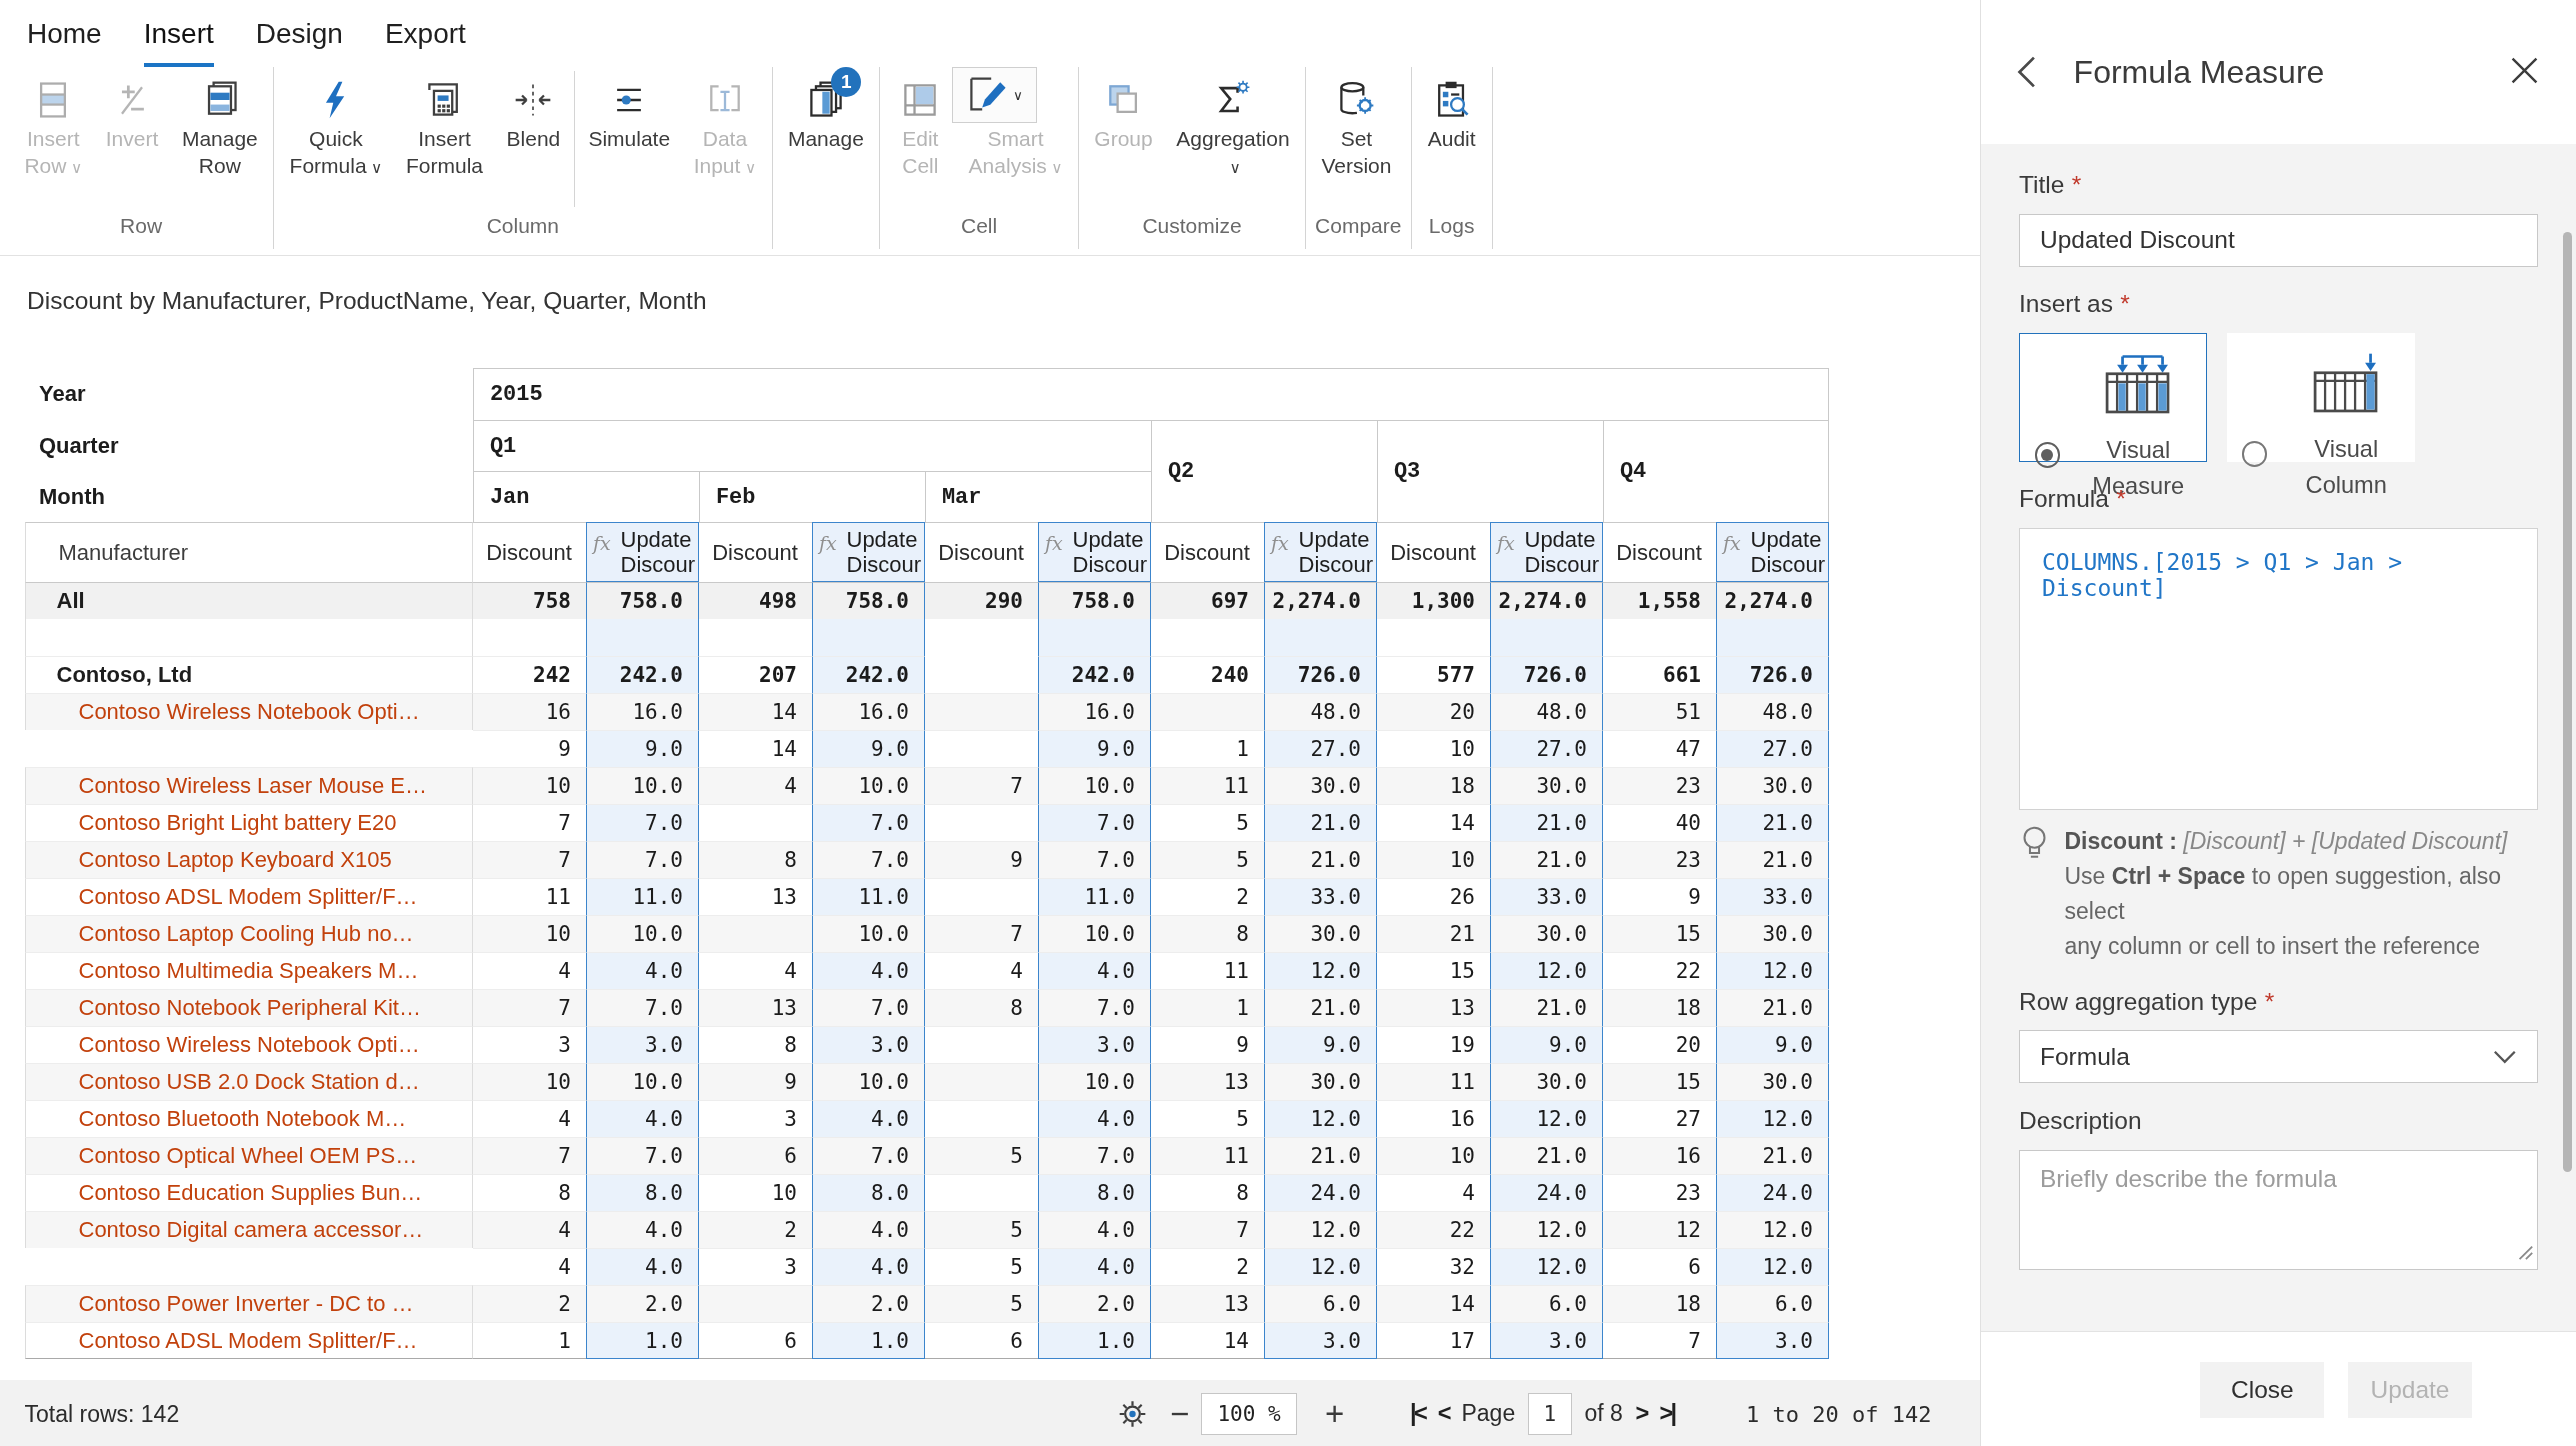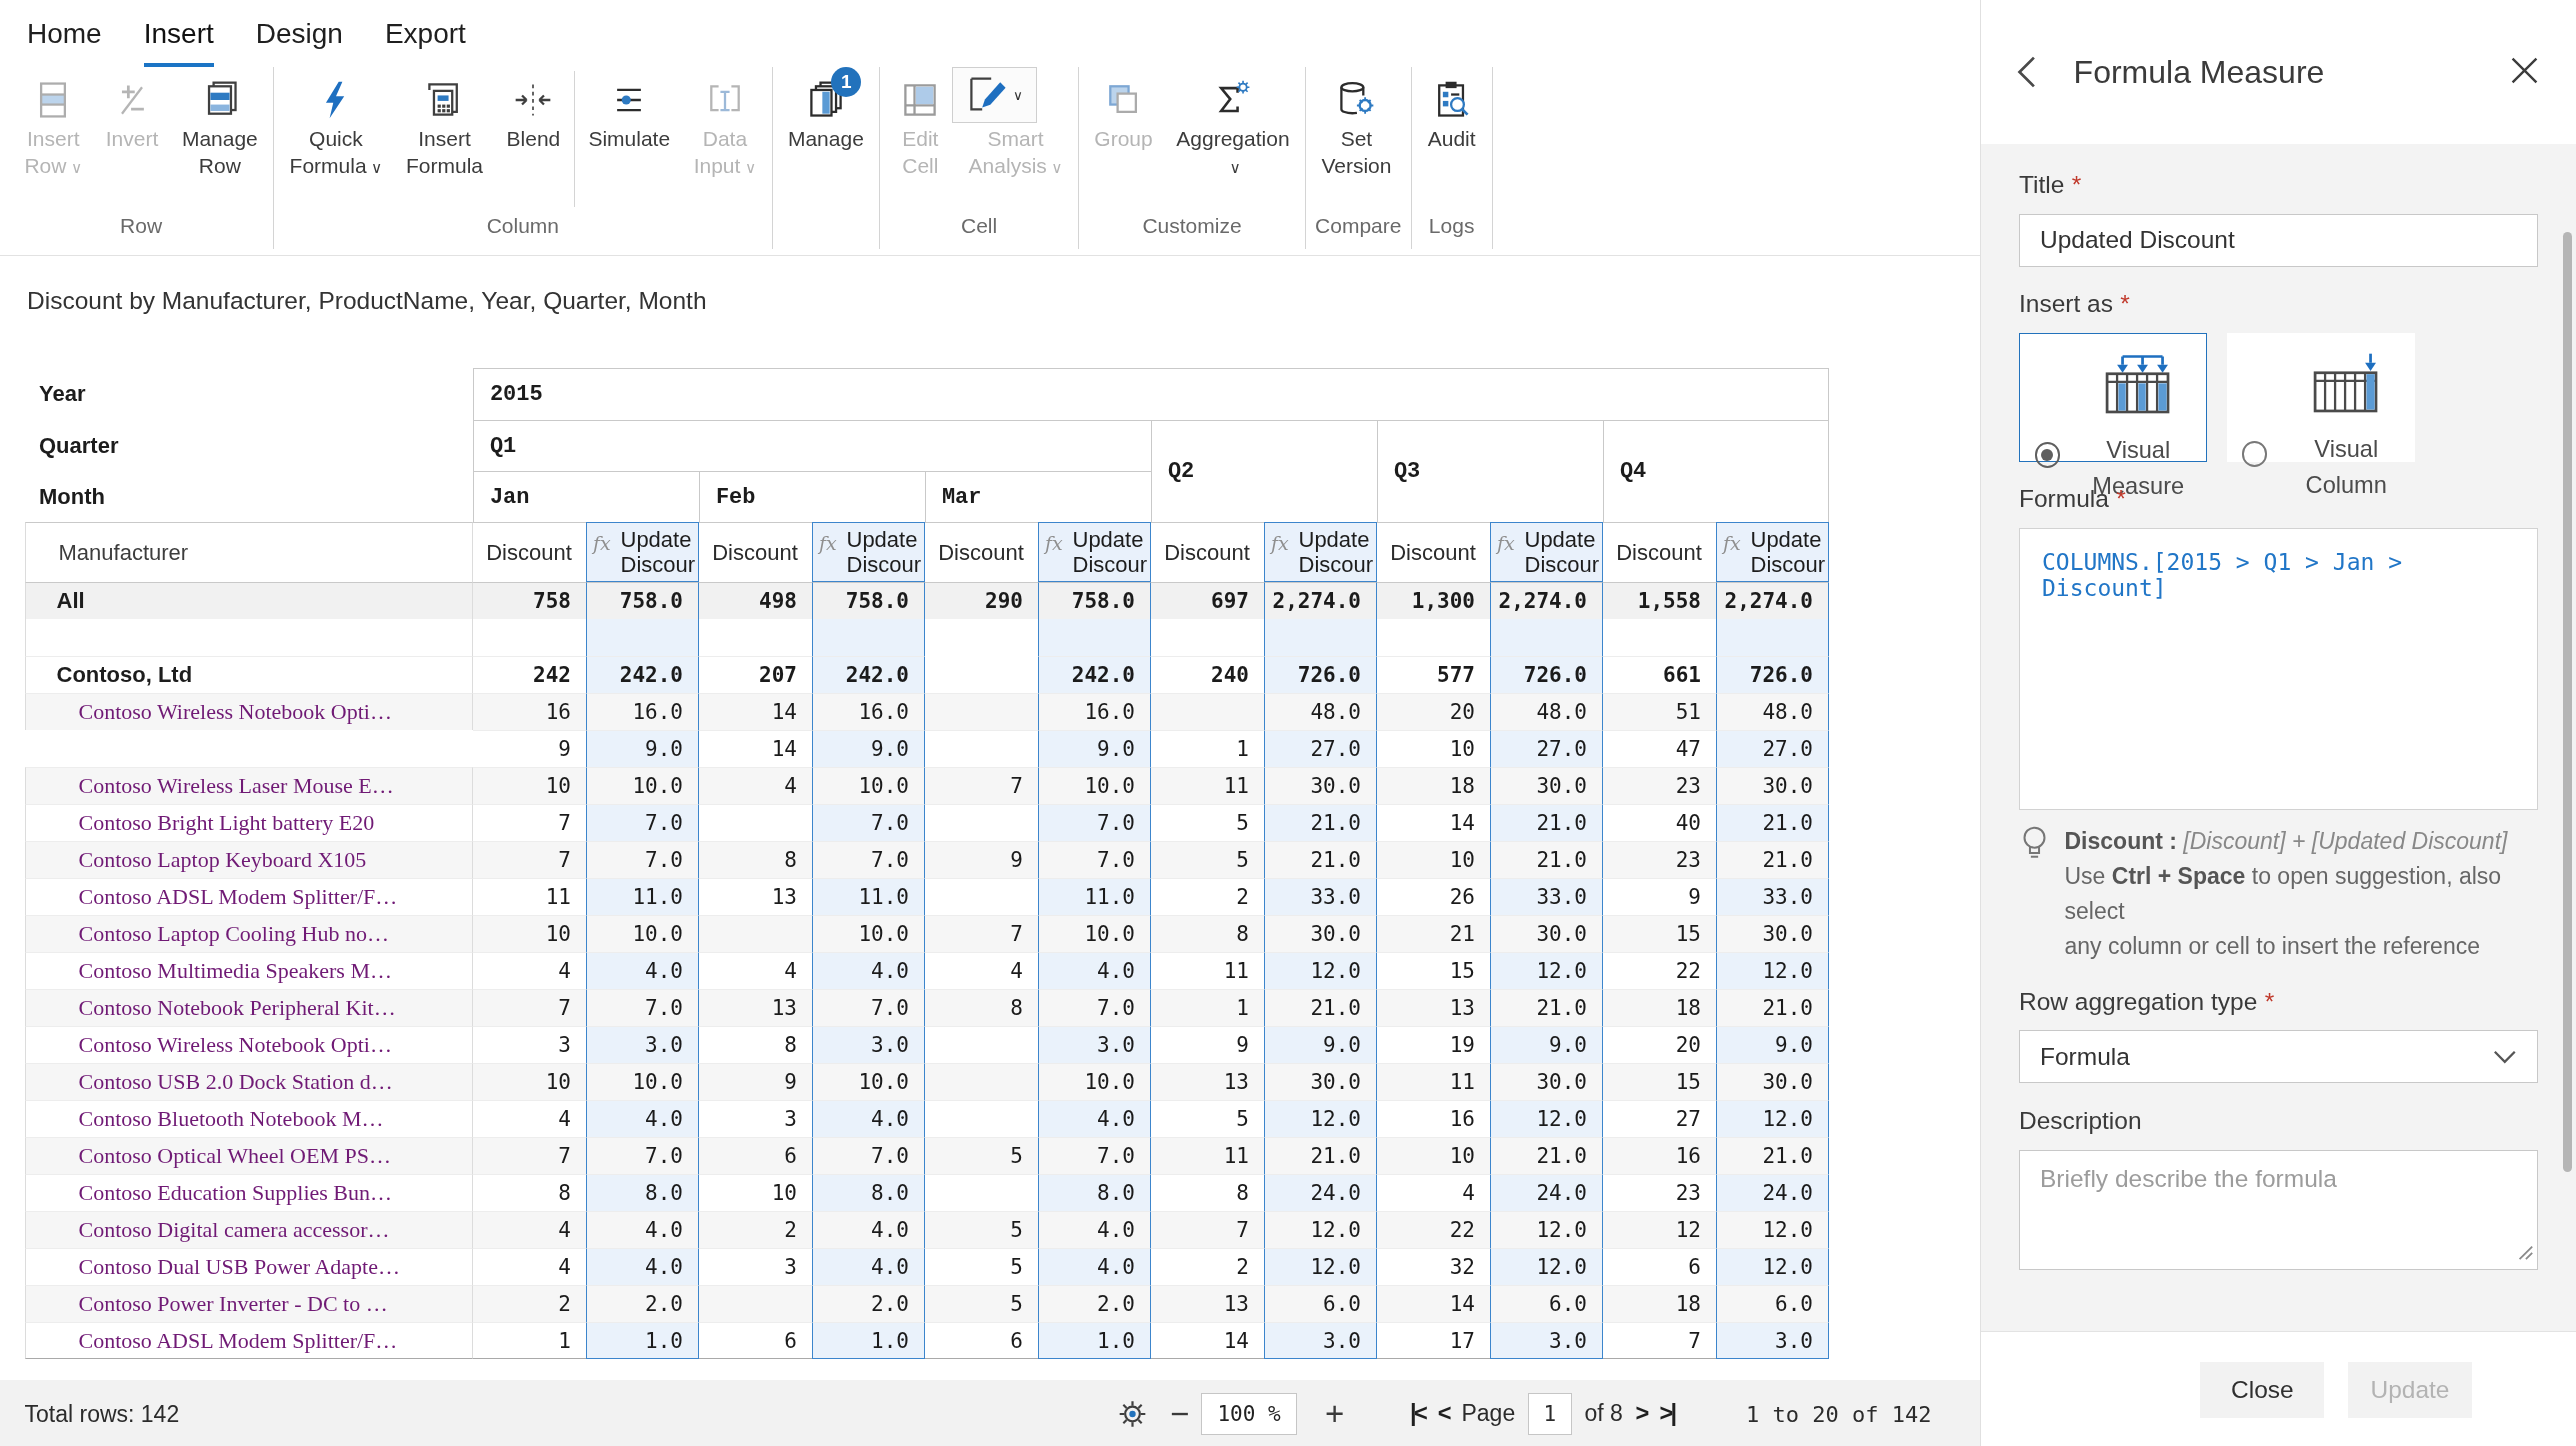--- a/index.html
+++ b/index.html
@@ -49,21 +49,21 @@
   .mh.disc { justify-content:center; color:#2b2b2b; }
   .mh.upd { background:#e9f1fb; border:1.8px solid #3c85cc; position:relative;
             flex-direction:column; align-items:flex-start; justify-content:center;
             padding-left:34px; line-height:25.4px; color:#1d1d1d; }
   .fx { position:absolute; left:6.4px; top:8.2px; font-family:"DejaVu Serif", serif; font-style:italic;
         color:#8f8f8f; font-size:19px; }
   .manuf { border-top:0.9px solid #c9c9c9; border-left:0.9px solid #dcdcdc; border-right:0.9px solid #dcdcdc;
            padding-left:33px; color:#3d3d3d; }
   .lab { padding-left:31px; color:#1d1d1d; border-left:0.9px solid #dcdcdc; border-right:0.9px solid #dcdcdc;
          border-top:0.9px solid #ededed; }
-  .lab.prod { padding-left:53px; color:#701a75;font-family:Liberation Serif, serif; }
+  .lab.prod { padding-left:53px; color:#c2410c; }
   .d { font-family:"DejaVu Sans Mono", monospace; font-size:21px; justify-content:flex-end;
        padding-right:14.5px; color:#1b1b1b; border-top:0.9px solid #ededed; }
   .u { background:#eaf2fb; border-left:1.8px solid #3c85cc; border-right:1.8px solid #3c85cc; }
   .boldrow { font-weight:bold; }
   .bg-total { background:#f1f1f1; }
   .bg-alt { background:#f6f6f6; }
   .first-data { border-top:0.9px solid #c9c9c9; }
   .nosep { border-top:none; }
   .last-row { border-bottom:1.8px solid #a9a9a9; }
   .last-row.u { border-bottom:1.8px solid #3c85cc; }
@@ -617,21 +617,20 @@
           <div class="c d bg-alt" style="grid-area: 22 / 4;">2</div>
           <div class="c d u bg-alt" style="grid-area: 22 / 5;">4.0</div>
           <div class="c d bg-alt" style="grid-area: 22 / 6;">5</div>
           <div class="c d u bg-alt" style="grid-area: 22 / 7;">4.0</div>
           <div class="c d bg-alt" style="grid-area: 22 / 8;">7</div>
           <div class="c d u bg-alt" style="grid-area: 22 / 9;">12.0</div>
           <div class="c d bg-alt" style="grid-area: 22 / 10;">22</div>
           <div class="c d u bg-alt" style="grid-area: 22 / 11;">12.0</div>
           <div class="c d bg-alt" style="grid-area: 22 / 12;">12</div>
           <div class="c d u bg-alt" style="grid-area: 22 / 13;">12.0</div>
-          <div class="c lab prod" style="grid-area: 23 / 1;">Contoso Dual USB Power Adapte…</div>
           <div class="c d" style="grid-area: 23 / 2;">4</div>
           <div class="c d u" style="grid-area: 23 / 3;">4.0</div>
           <div class="c d" style="grid-area: 23 / 4;">3</div>
           <div class="c d u" style="grid-area: 23 / 5;">4.0</div>
           <div class="c d" style="grid-area: 23 / 6;">5</div>
           <div class="c d u" style="grid-area: 23 / 7;">4.0</div>
           <div class="c d" style="grid-area: 23 / 8;">2</div>
           <div class="c d u" style="grid-area: 23 / 9;">12.0</div>
           <div class="c d" style="grid-area: 23 / 10;">32</div>
           <div class="c d u" style="grid-area: 23 / 11;">12.0</div>

